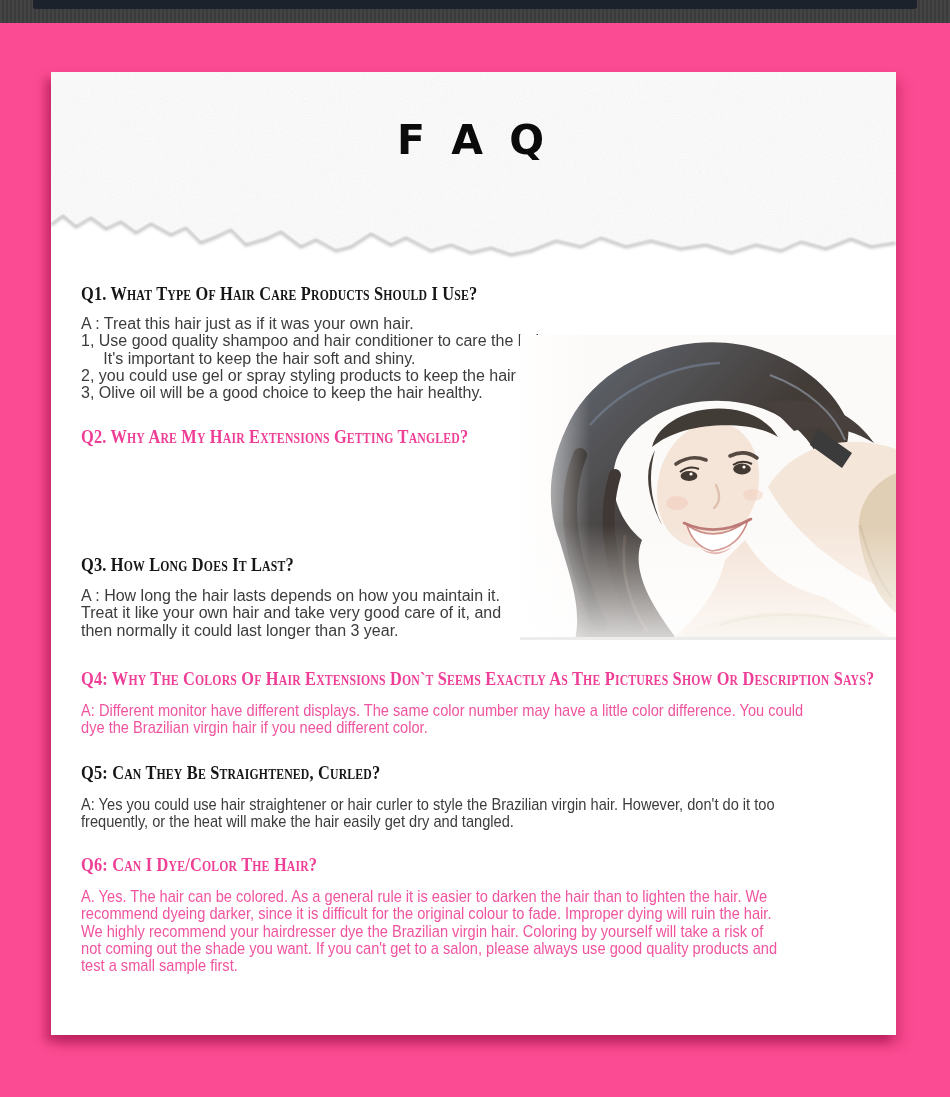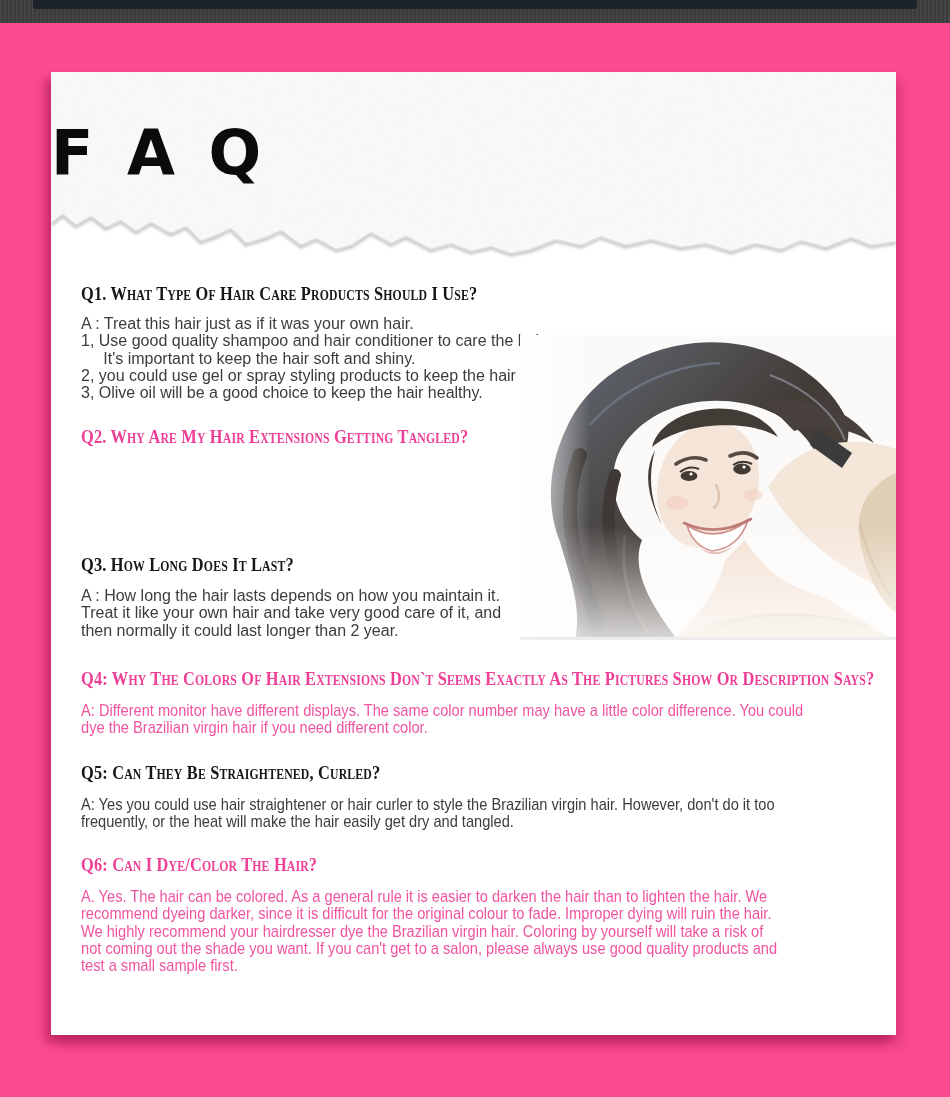--- a/index.html
+++ b/index.html
@@ -20,21 +20,22 @@
   }
   
   .card{
     position:absolute;left:51px;top:72px;width:845px;height:963px;
     background:#ffffff;
     box-shadow:-6px 7px 9px rgba(153,13,66,0.50), 5px 9px 12px rgba(153,13,66,0.30);
   }
   .paper-svg{position:absolute;left:0;top:0;width:845px;height:192px;}
   .faq-title{
     position:absolute;left:0;top:44px;width:845px;margin:0;
-    font-family:"DejaVu Sans", sans-serif;font-weight:900;font-size:62px;
+    text-align:center;
+    font-family:"DejaVu Sans", sans-serif;font-weight:900;font-size:41px;
     letter-spacing:6px;color:#0b0b0b;
   }
   
   .qh{
     position:absolute;left:30px;margin:0;white-space:nowrap;
     font-family:"Liberation Serif", serif;font-weight:bold;font-size:19.5px;line-height:20px;
     font-variant:small-caps;letter-spacing:0.2px;
     transform:scaleX(0.84);transform-origin:0 50%;
   }
   .qh.black{color:#161616;}
@@ -98,21 +99,21 @@
 1, Use good quality shampoo and hair conditioner to care the hair.
      It's important to keep the hair soft and shiny.
 2, you could use gel or spray styling products to keep the hair style.
 3, Olive oil will be a good choice to keep the hair healthy.</p>
 
   <h2 class="qh pink q2h">Q2. Why Are My Hair Extensions Getting Tangled?</h2>
 
   <h2 class="qh black q3h">Q3. How Long Does It Last?</h2>
   <p class="ans black a3">A : How long the hair lasts depends on how you maintain it.
 Treat it like your own hair and take very good care of it, and
-then normally it could last longer than 2 year.</p>
+then normally it could last longer than 3 year.</p>
 
   <h2 class="qh pink q4h">Q4: Why The Colors Of Hair Extensions Don`t Seems Exactly As The Pictures Show Or Description Says?</h2>
   <p class="ans pink cond a4">A: Different monitor have different displays. The same color number may have a little color difference. You could
 dye the Brazilian virgin hair if you need different color.</p>
 
   <h2 class="qh black q5h">Q5: Can They Be Straightened, Curled?</h2>
   <p class="ans black cond a5">A: Yes you could use hair straightener or hair curler to style the Brazilian virgin hair. However, don't do it too
 frequently, or the heat will make the hair easily get dry and tangled.</p>
 
   <h2 class="qh pink q6h">Q6: Can I Dye/Color The Hair?</h2>

